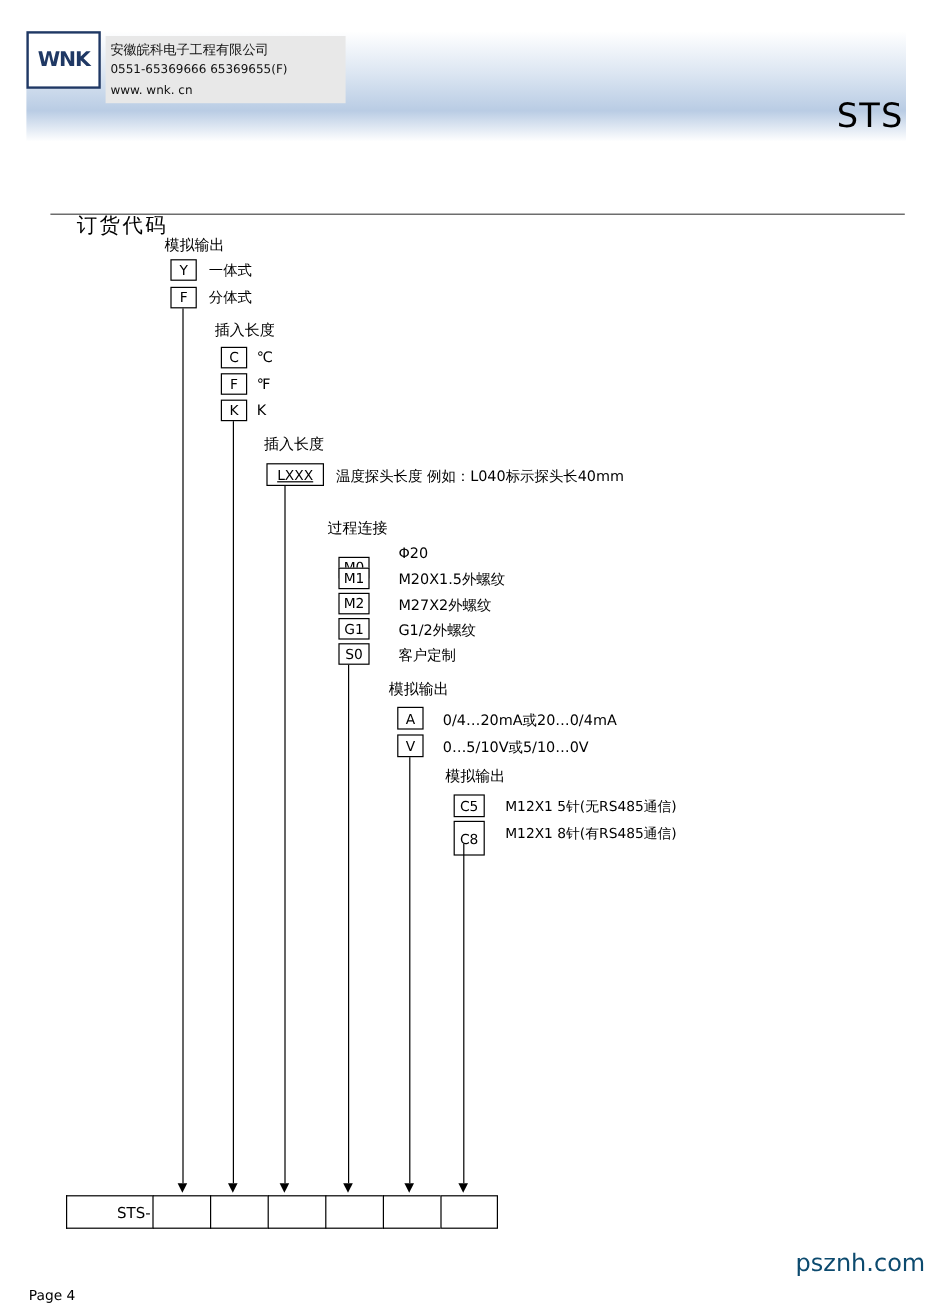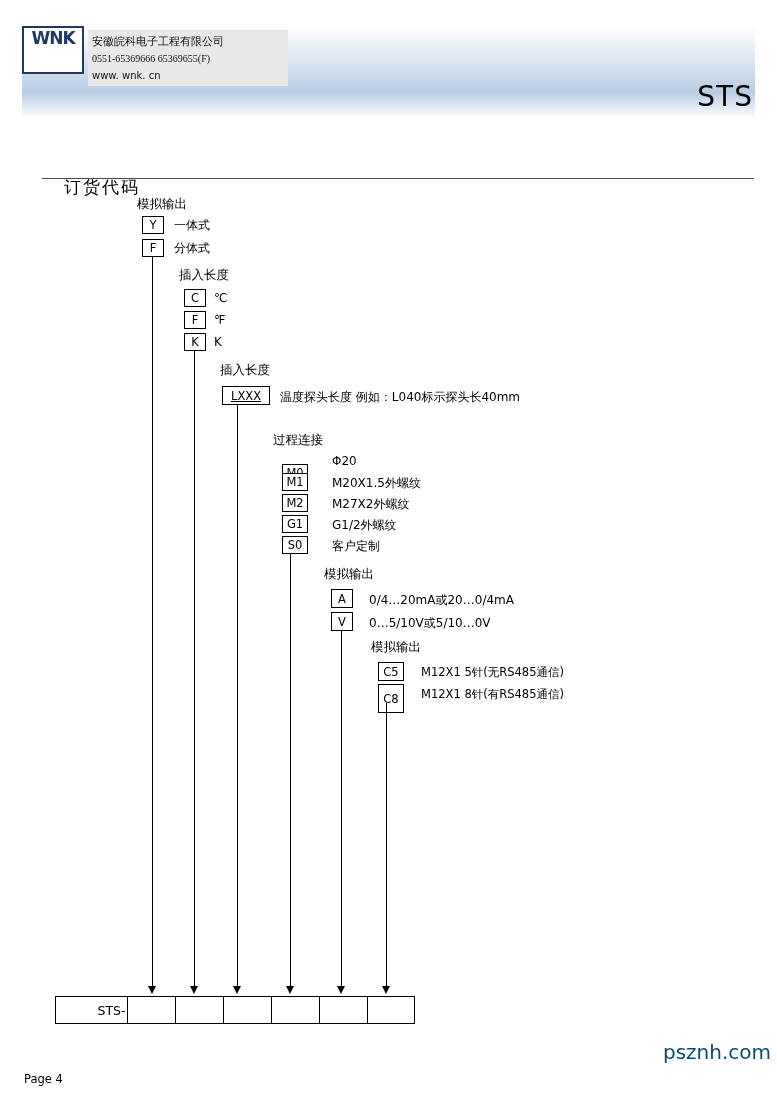--- a/index.html
+++ b/index.html
@@ -35,20 +35,21 @@
   .logo-box {
     position: absolute;
     left: 22px;
     top: 26px;
     width: 62px;
     height: 48px;
     border: 2px solid #1f3864;
     background: #ffffff;
     box-sizing: border-box;
     display: flex;
+    align-items: center;
     justify-content: center;
   }
   .logo-text {
     font-family: "DejaVu Sans", sans-serif;
     font-weight: bold;
     font-size: 17px;
     letter-spacing: -1px;
     color: #1f3864;
   }
   .company-block {
@@ -62,21 +63,21 @@
   .company-lines {
     position: absolute;
     left: 92px;
     top: 33px;
     font-size: 10.5px;
     line-height: 17px;
     color: #111111;
     white-space: nowrap;
   }
   .company-lines .l1 { font-size: 11px; }
-  .company-lines .l2 { font-size: 10px; letter-spacing: 0px; font-family: Liberation Serif, serif;}
+  .company-lines .l2 { font-size: 10px; letter-spacing: 0px;}
   .company-lines .l3 { font-size: 10px; }
 
   .model-title {
     position: absolute;
     right: 24px;
     top: 80px;
     font-size: 28px;
     letter-spacing: 1px;
     color: #000000;
   }

